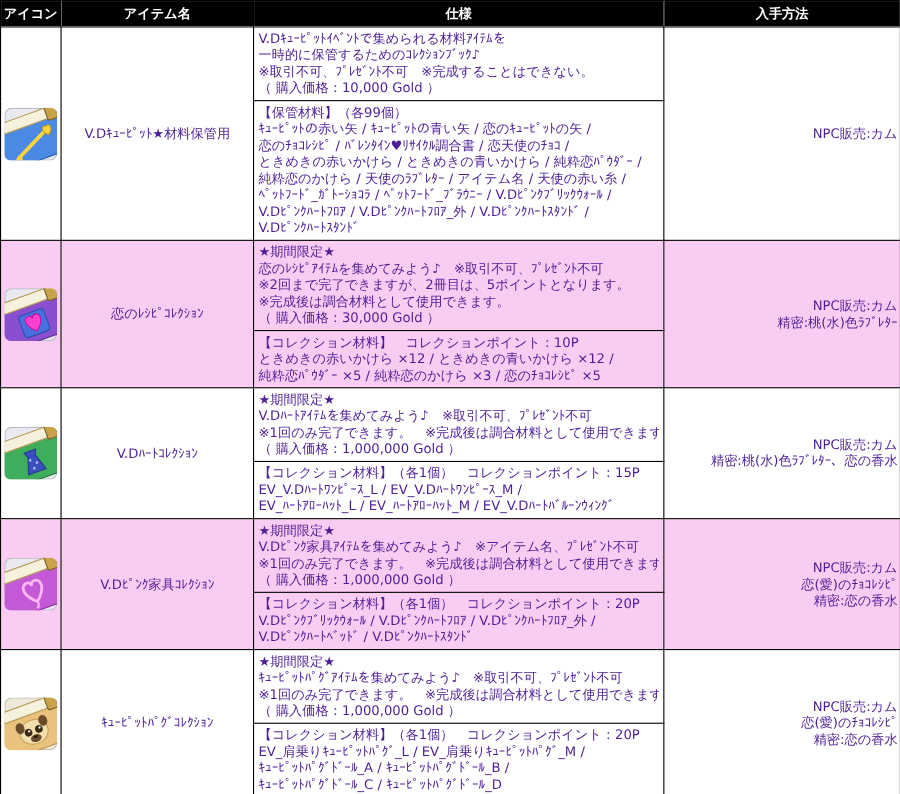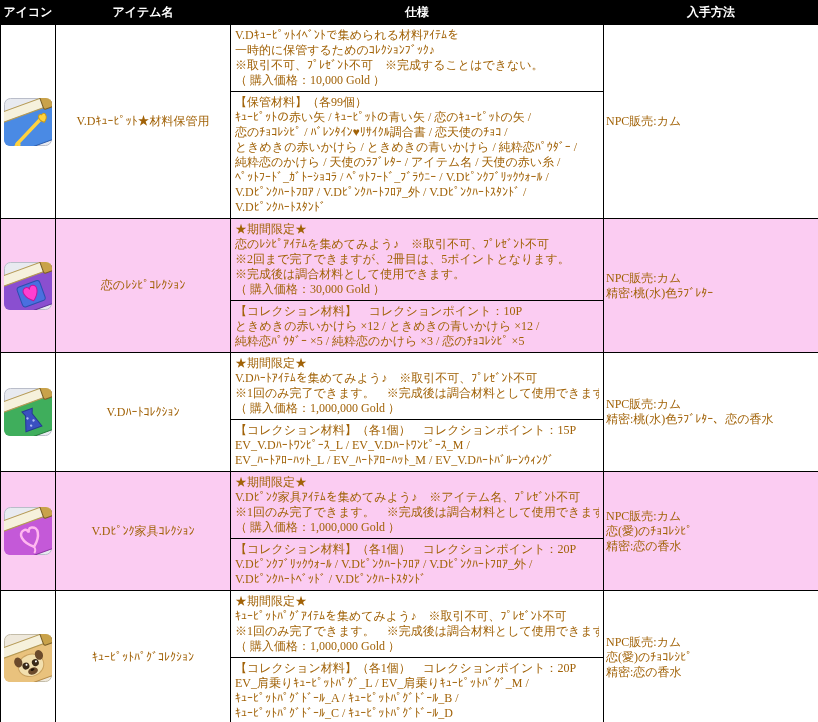--- a/index.html
+++ b/index.html
@@ -2,31 +2,31 @@
 <html style="--header-bg: #000000; --header-fg: #ffffff; --pink: #fbccf2; --row-white: #ffffff; --border-c: #000000;"><head>
 <meta charset="utf-8">
 <style>
   :root{
     --header-bg:#000000; --header-fg:#ffffff;
     --pink:#fbccf2; --row-white:#ffffff; --border-c:#000000;
   }
   html,body{margin:0;padding:0;background:#fff;}
   body{width:818px;font-family:"DejaVu Sans",sans-serif;}
   table.item-table{border-collapse:collapse;table-layout:fixed;width:818px;}
-  .item-table th,.item-table td{border:1px solid var(--border-c);overflow:hidden;font-family:Liberation Serif, serif;}
+  .item-table th,.item-table td{border:1px solid var(--border-c);overflow:hidden;}
   .item-table th{
     background:var(--header-bg);color:var(--header-fg);
     font-size:12px;font-weight:bold;padding:4px 0;line-height:15px;text-align:center;
   }
-  .item-table td{font-size:12px;line-height:15px;vertical-align:middle;background:var(--row-white);color:#a16207;margin-left:44px;}
+  .item-table td{font-size:12px;line-height:15px;vertical-align:middle;background:var(--row-white);color:#4c1d95;margin-left:44px;}
   tr.highlight td{background:var(--pink);}
   td.icon-cell{text-align:center;padding:2px 0;}
   td.name-cell{padding:2px 4px;text-align:center;}
   td.spec-cell{padding:3px 4px;text-align:left;vertical-align:middle;}
-  td.obtain-cell{padding:3px 2px;text-align:left;}
+  td.obtain-cell{padding:3px 2px;text-align:right;}
   .ln{white-space:nowrap;overflow:hidden;}
   .item-icon{display:inline-block;vertical-align:middle;}
   #icon-defs-svg{position:absolute;width:0;height:0;overflow:hidden;}
 </style>
 </head>
 <body>
 
 <svg id="icon-defs-svg" xmlns="http://www.w3.org/2000/svg" aria-hidden="true">
   <defs>
     <clipPath id="tile-clip">

